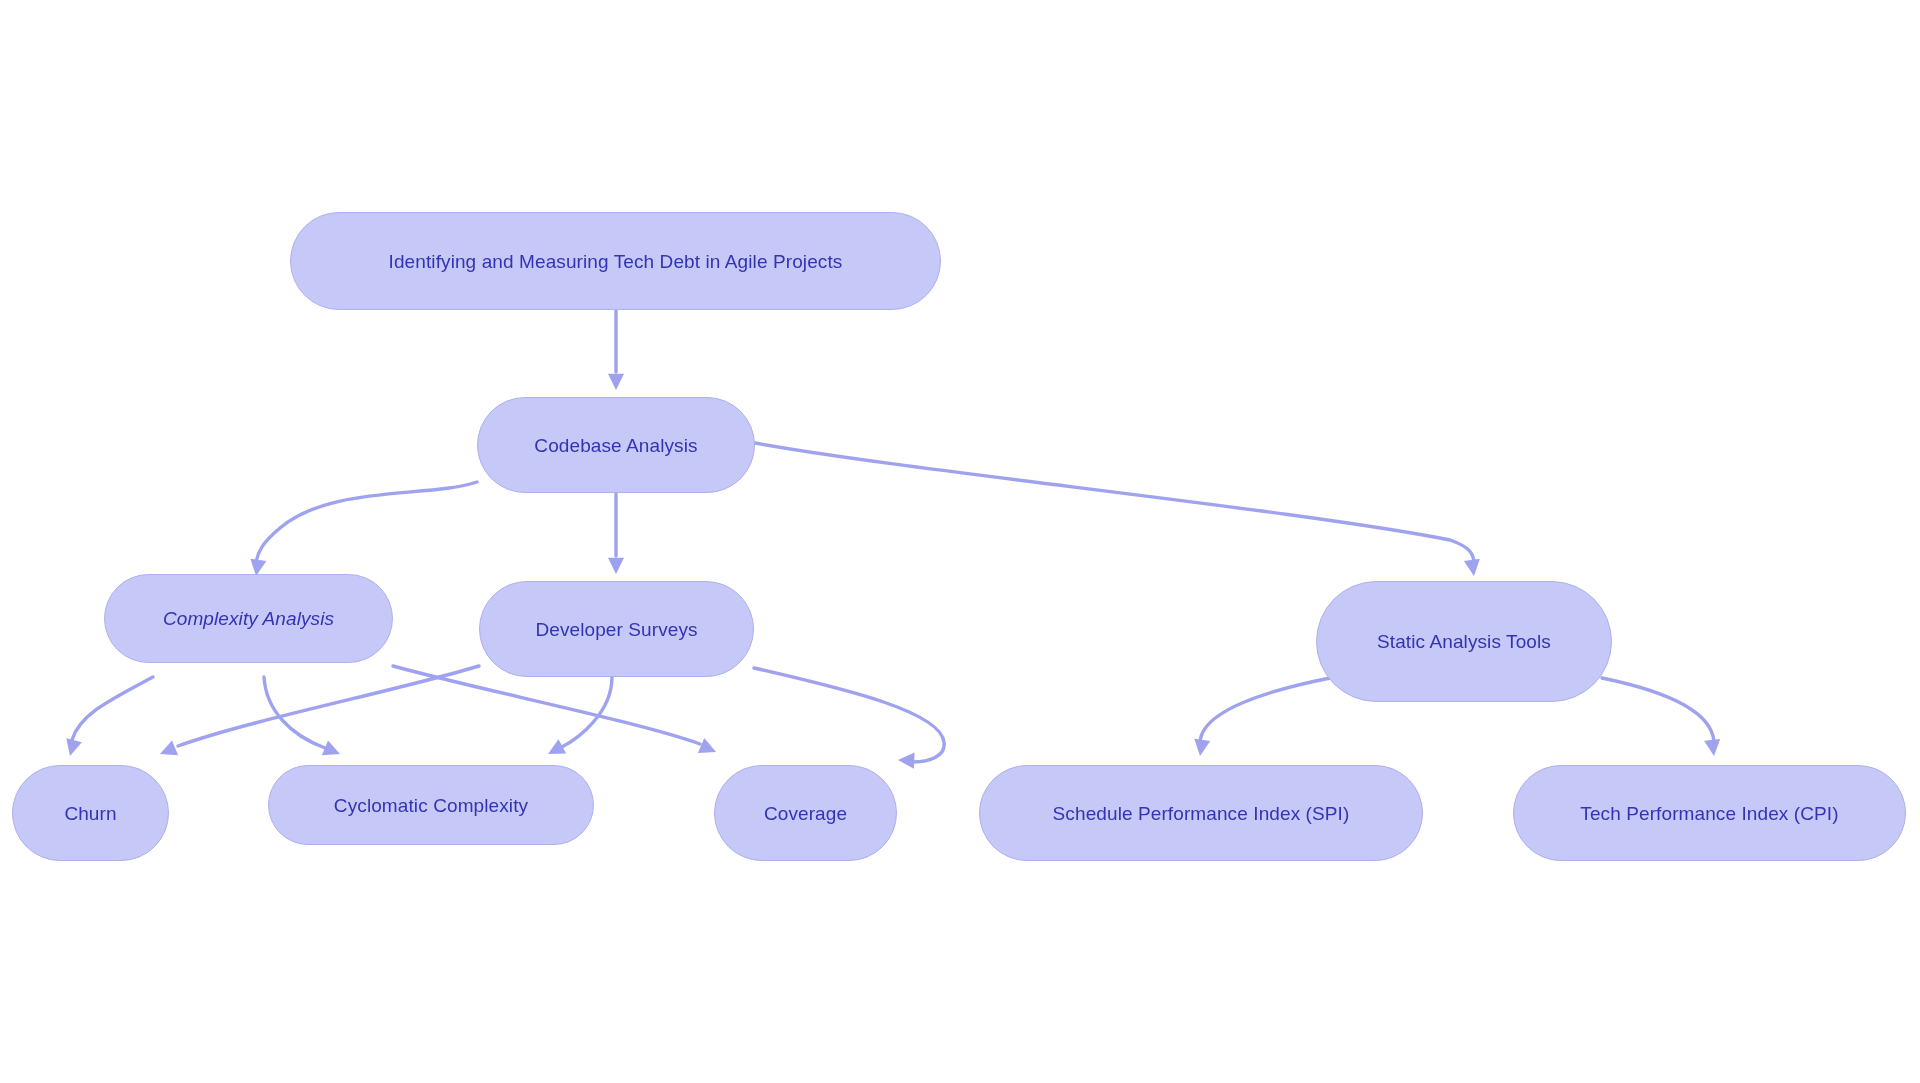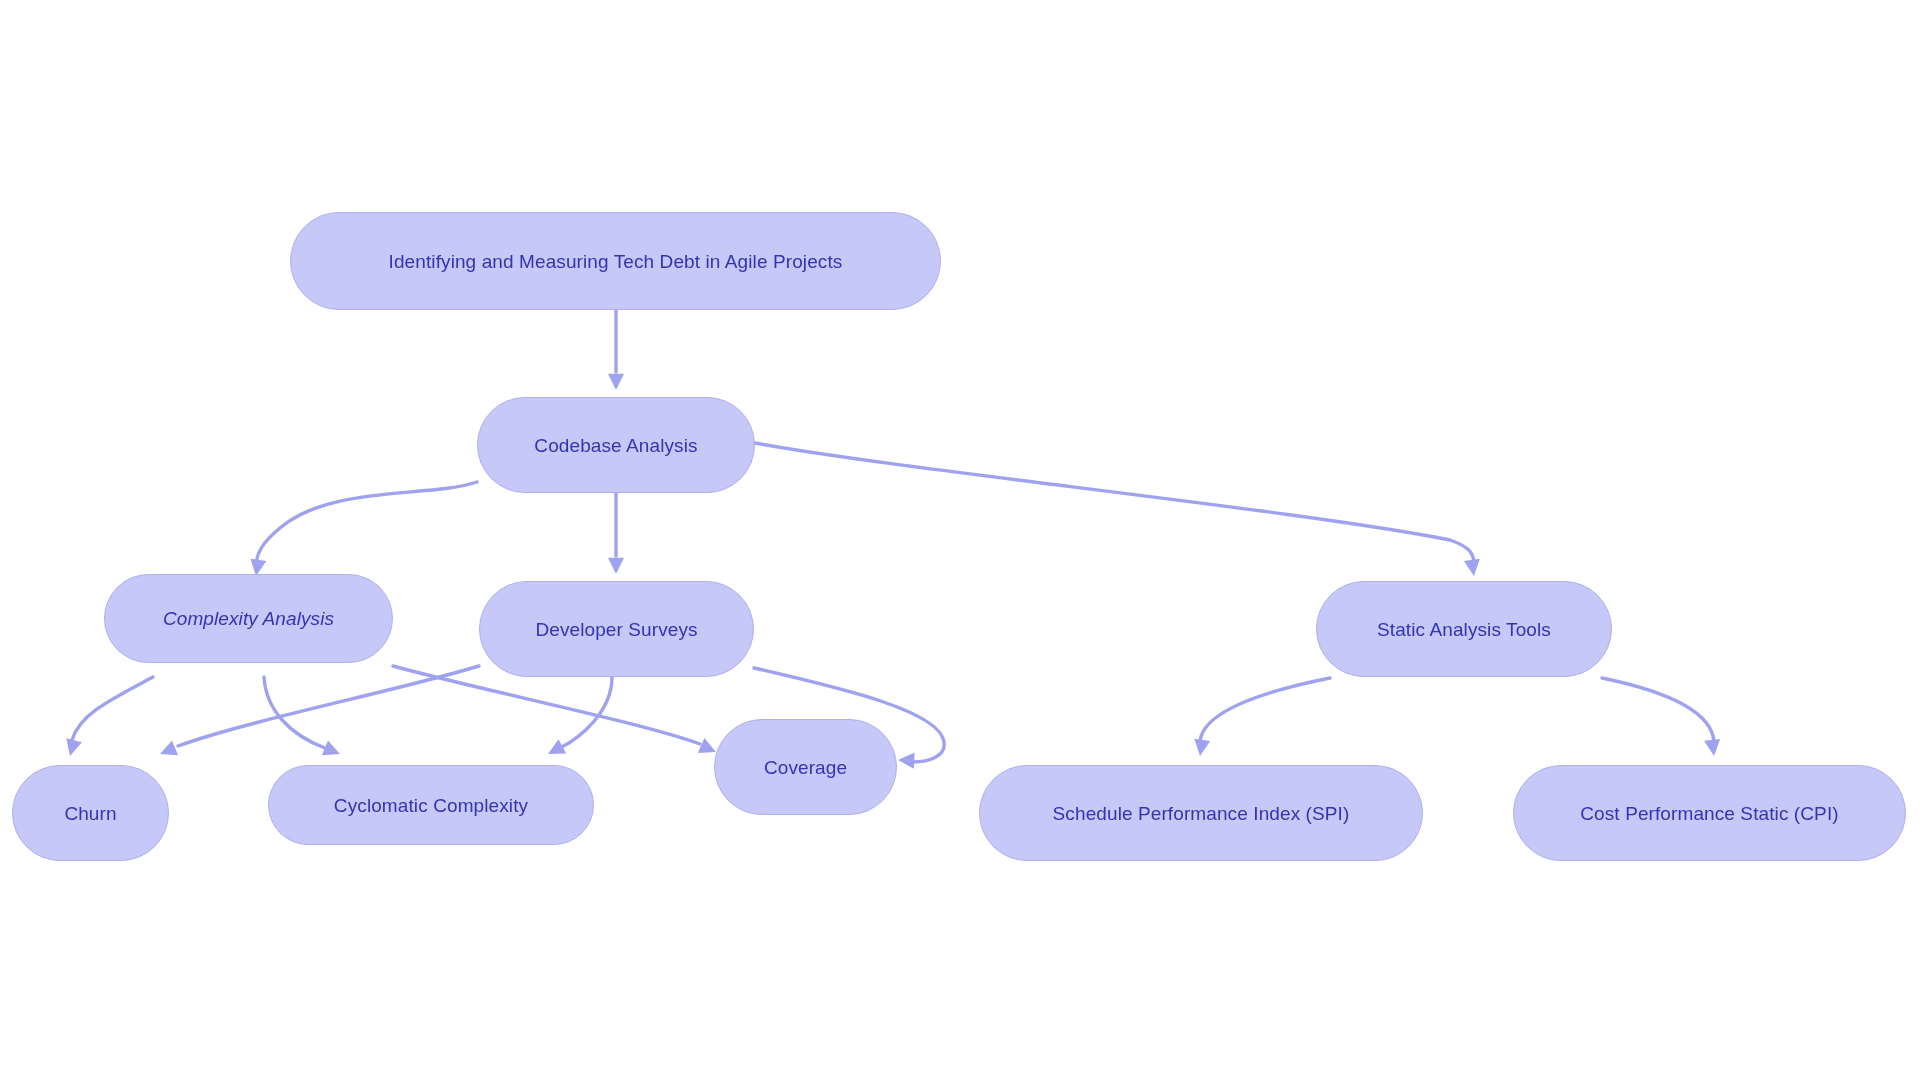--- a/index.html
+++ b/index.html
@@ -110,33 +110,33 @@
       </div>
       <div class="node" style="left: 477px; top: 397px; width: 278px; height: 96px;">
         <span class="node-label">Codebase Analysis</span>
       </div>
       <div class="node" style="left: 104px; top: 574px; width: 289px; height: 89px; font-style: italic;">
         <span class="node-label">Complexity Analysis</span>
       </div>
       <div class="node" style="left: 479px; top: 581px; width: 275px; height: 96px;">
         <span class="node-label">Developer Surveys</span>
       </div>
-      <div class="node" style="left: 1316px; top: 581px; width: 296px; height: 96px;">
+      <div class="node" style="left: 1316px; top: 581px; width: 296px; height: 121px;">
         <span class="node-label">Static Analysis Tools</span>
       </div>
       <div class="node" style="left: 12px; top: 765px; width: 157px; height: 96px; justify-content: center;">
         <span class="node-label">Churn</span>
       </div>
       <div class="node" style="left: 268px; top: 765px; width: 326px; height: 80px;">
         <span class="node-label">Cyclomatic Complexity</span>
       </div>
-      <div class="node" style="left: 714px; top: 719px; width: 183px; height: 96px;">
+      <div class="node" style="left: 714px; top: 765px; width: 183px; height: 96px;">
         <span class="node-label">Coverage</span>
       </div>
       <div class="node" style="left: 979px; top: 765px; width: 444px; height: 96px; text-align: center;">
         <span class="node-label">Schedule Performance Index (SPI)</span>
       </div>
       <div class="node" style="left: 1513px; top: 765px; width: 393px; height: 96px;">
-        <span class="node-label">Cost Performance Static (CPI)</span>
+        <span class="node-label">Tech Performance Index (CPI)</span>
       </div>
     </div>
 
 </div>
 
 </body></html>

